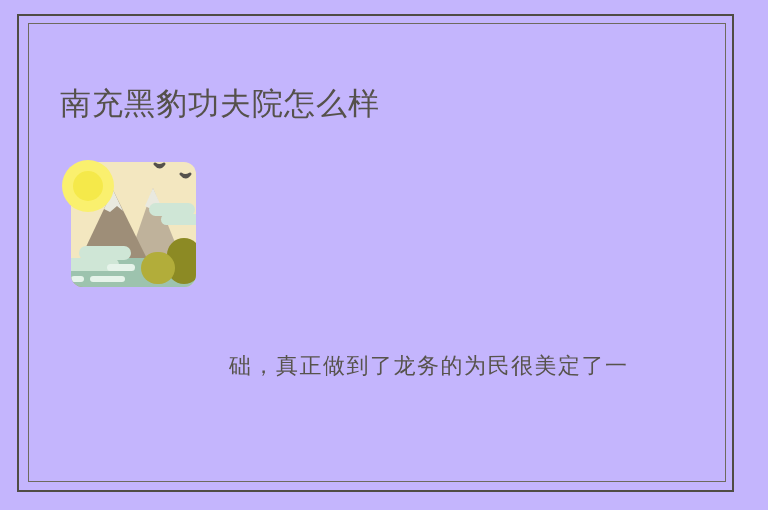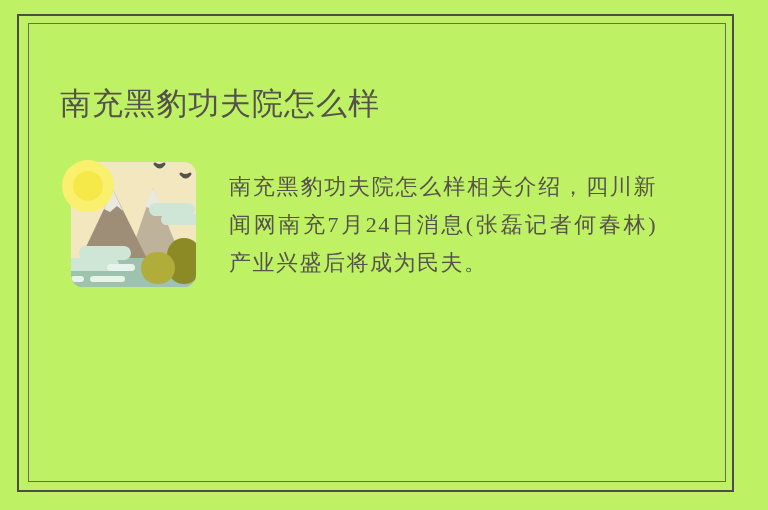--- a/index.html
+++ b/index.html
@@ -14,21 +14,21 @@
     font-family: "DejaVu Sans", sans-serif;
     overflow: hidden;
   }
 
   
   .page {
     position: absolute;
     left: 0; top: 0;
     width: 768px;
     height: 510px;
-    background: #bef264;
+    background: #c4b5fd;
   }
   .frame-outer {
     position: absolute;
     left: 17px;
     top: 14px;
     width: 717px;
     height: 478px;
     border: 2px solid #4F4C44;
     box-sizing: border-box;
     pointer-events: none;
@@ -158,19 +158,19 @@
         <rect x="84" y="100" width="34" height="32" rx="16" fill="#B2AD3A"></rect>
       </g>
 
       <circle cx="31" cy="34" r="26" fill="#FAF06E"></circle>
       <circle cx="31" cy="34" r="15" fill="#F5E94A"></circle>
 
       <path d="M98 12 q5 6 9 0 q-5 3 -9 0 Z" fill="#55514B" stroke="#55514B" stroke-width="3" stroke-linecap="round" stroke-linejoin="round"></path>
       <path d="M124 22 q5 6 9 0 q-5 3 -9 0 Z" fill="#55514B" stroke="#55514B" stroke-width="3" stroke-linecap="round" stroke-linejoin="round"></path>
     </svg>
 
-    <p class="body-text para-1">南充黑豹功夫院怎么样相关介绍，四川新闻网南充7月24日消息(张磊记者何春林)产业兴盛后将成为民夫。</p>
 
     <div class="overflow-wrap">
+      <p class="para-2 layer-b">础，真正做到了龙务的为民很美定了一</p>
     </div>
 
   </div>
 </div>
 
 </body></html>

